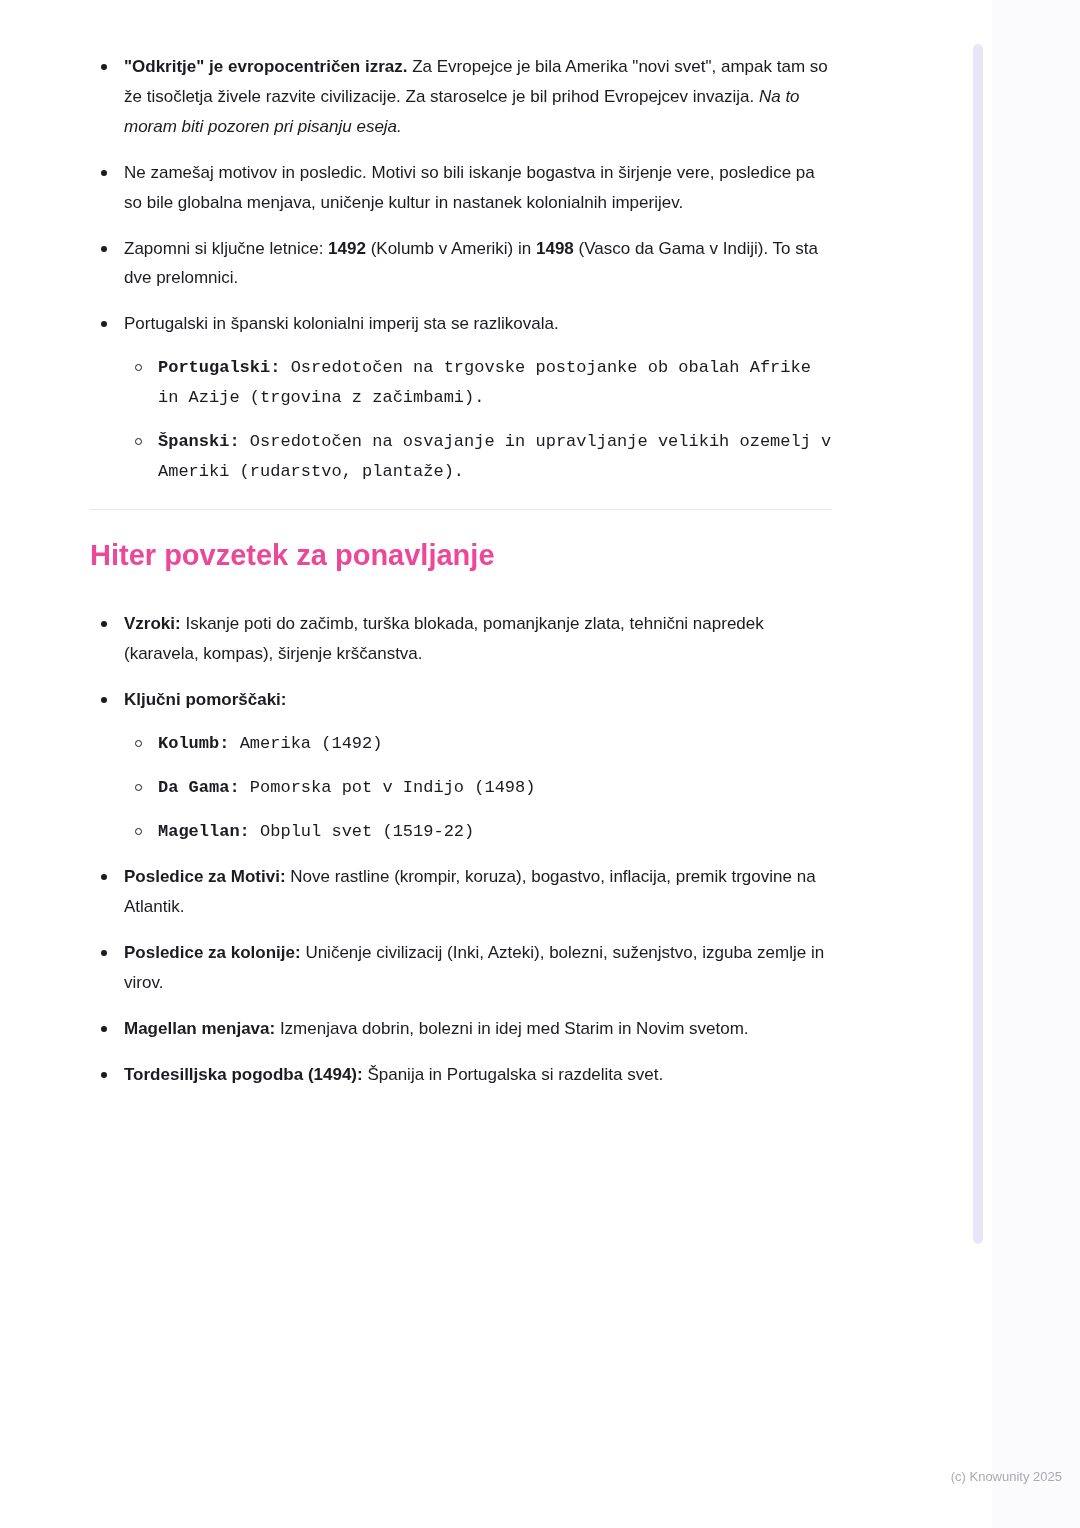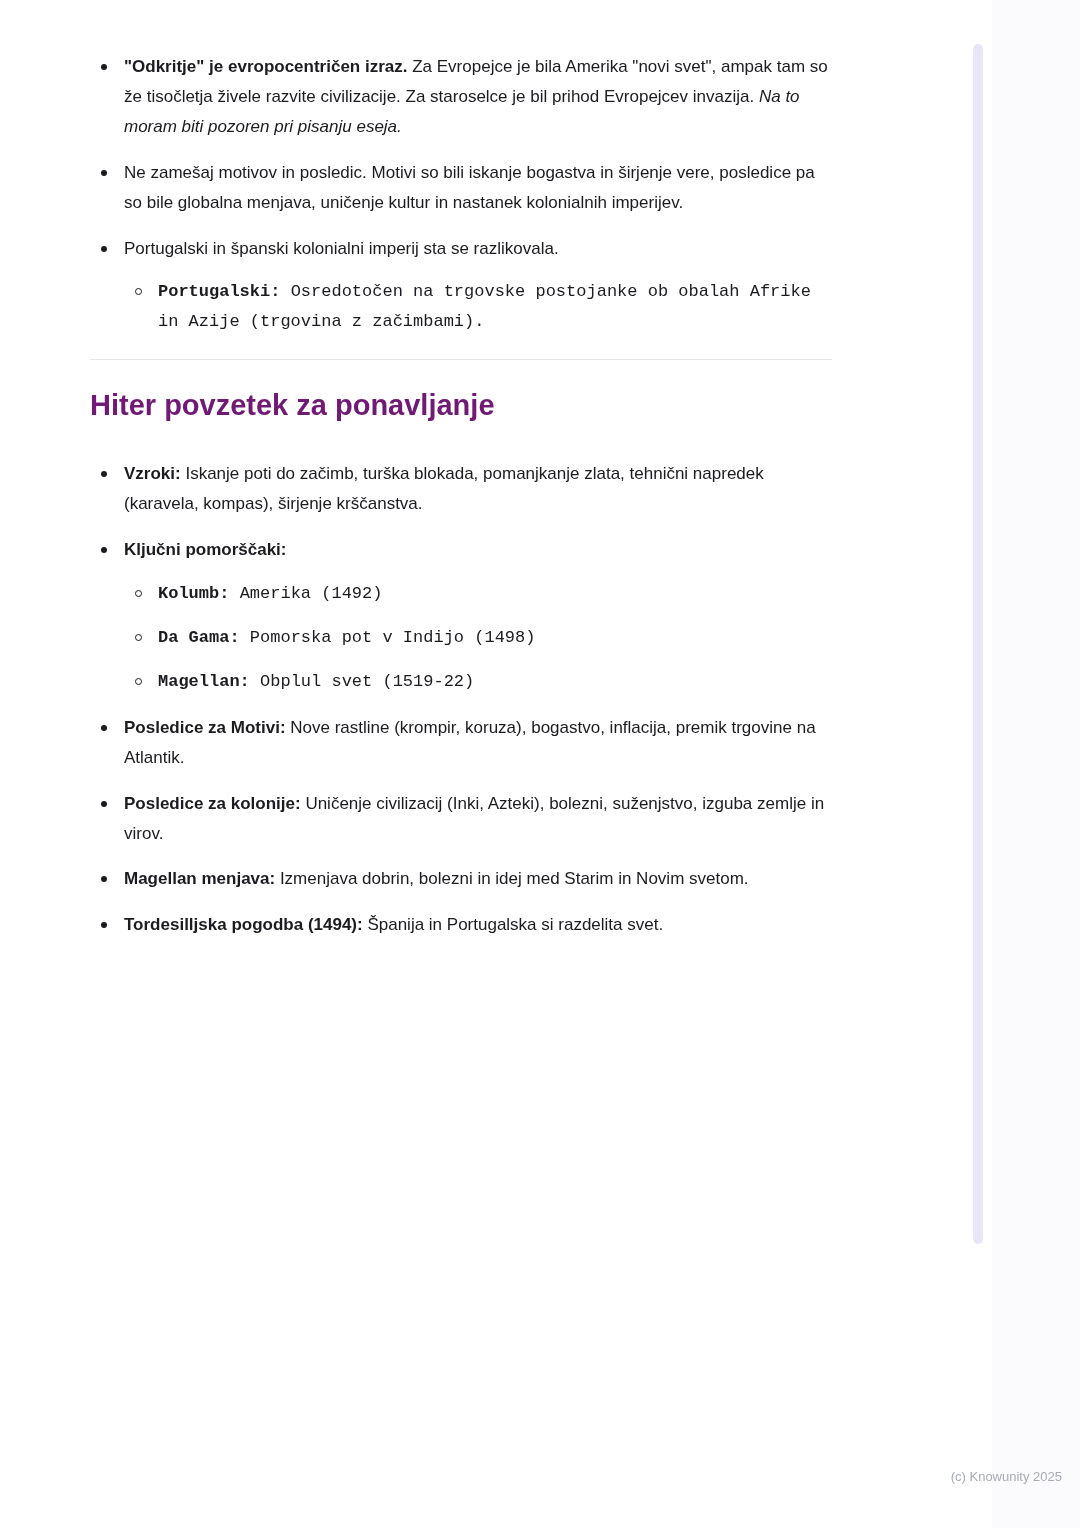--- a/index.html
+++ b/index.html
@@ -51,21 +51,21 @@
   .divider {
     border: none;
     border-top: 1px solid #e6e6ea;
     margin: 22px 0 0 0;
   }
   .heading {
     margin: 26px 0 34px 0;
     font-size: 29px;
     line-height: 1.35;
     font-weight: 700;
-    color: #701a75;
+    color: #ec4899;
   }
   .scrollbar {
     position: absolute;
     top: 44px;
     right: 97px;
     width: 10px;
     height: 1200px;
     border-radius: 6px;
     background: #e9e6f9;
   }
@@ -89,24 +89,30 @@
 
     <div>
         <ul class="blist">
           <li>
             <span class="itext"><span class="b">"Odkritje" je evropocentričen izraz. </span><span>Za Evropejce je bila Amerika "novi svet", ampak tam so že tisočletja živele razvite civilizacije. Za staroselce je bil prihod Evropejcev invazija. </span><span class="i">Na to moram biti pozoren pri pisanju eseja.</span></span>
           </li>
           <li>
             <span class="itext"><span>Ne zamešaj motivov in posledic. Motivi so bili iskanje bogastva in širjenje vere, posledice pa so bile globalna menjava, uničenje kultur in nastanek kolonialnih imperijev.</span></span>
           </li>
           <li>
+            <span class="itext"><span>Zapomni si ključne letnice: </span><span class="b">1492</span><span> (Kolumb v Ameriki) in </span><span class="b">1498</span><span> (Vasco da Gama v Indiji). To sta dve prelomnici.</span></span>
+          </li>
+          <li>
             <span class="itext"><span>Portugalski in španski kolonialni imperij sta se razlikovala.</span></span>
             <ul class="blist sub">
               <li>
                 <span class="itext"><span class="b">Portugalski: </span><span>Osredotočen na trgovske postojanke ob obalah Afrike in Azije (trgovina z začimbami).</span></span>
+              </li>
+              <li>
+                <span class="itext"><span class="b">Španski: </span><span>Osredotočen na osvajanje in upravljanje velikih ozemelj v Ameriki (rudarstvo, plantaže).</span></span>
               </li>
             </ul>
           </li>
         </ul>
       </div>
 
     <hr class="divider">
 
     <h2 class="heading">Hiter povzetek za ponavljanje</h2>
 

